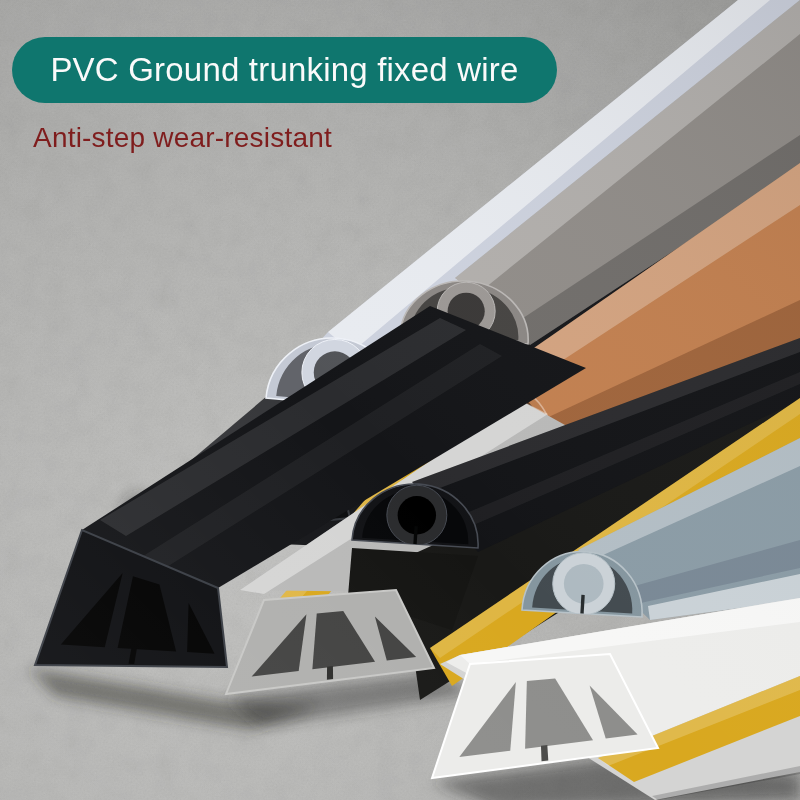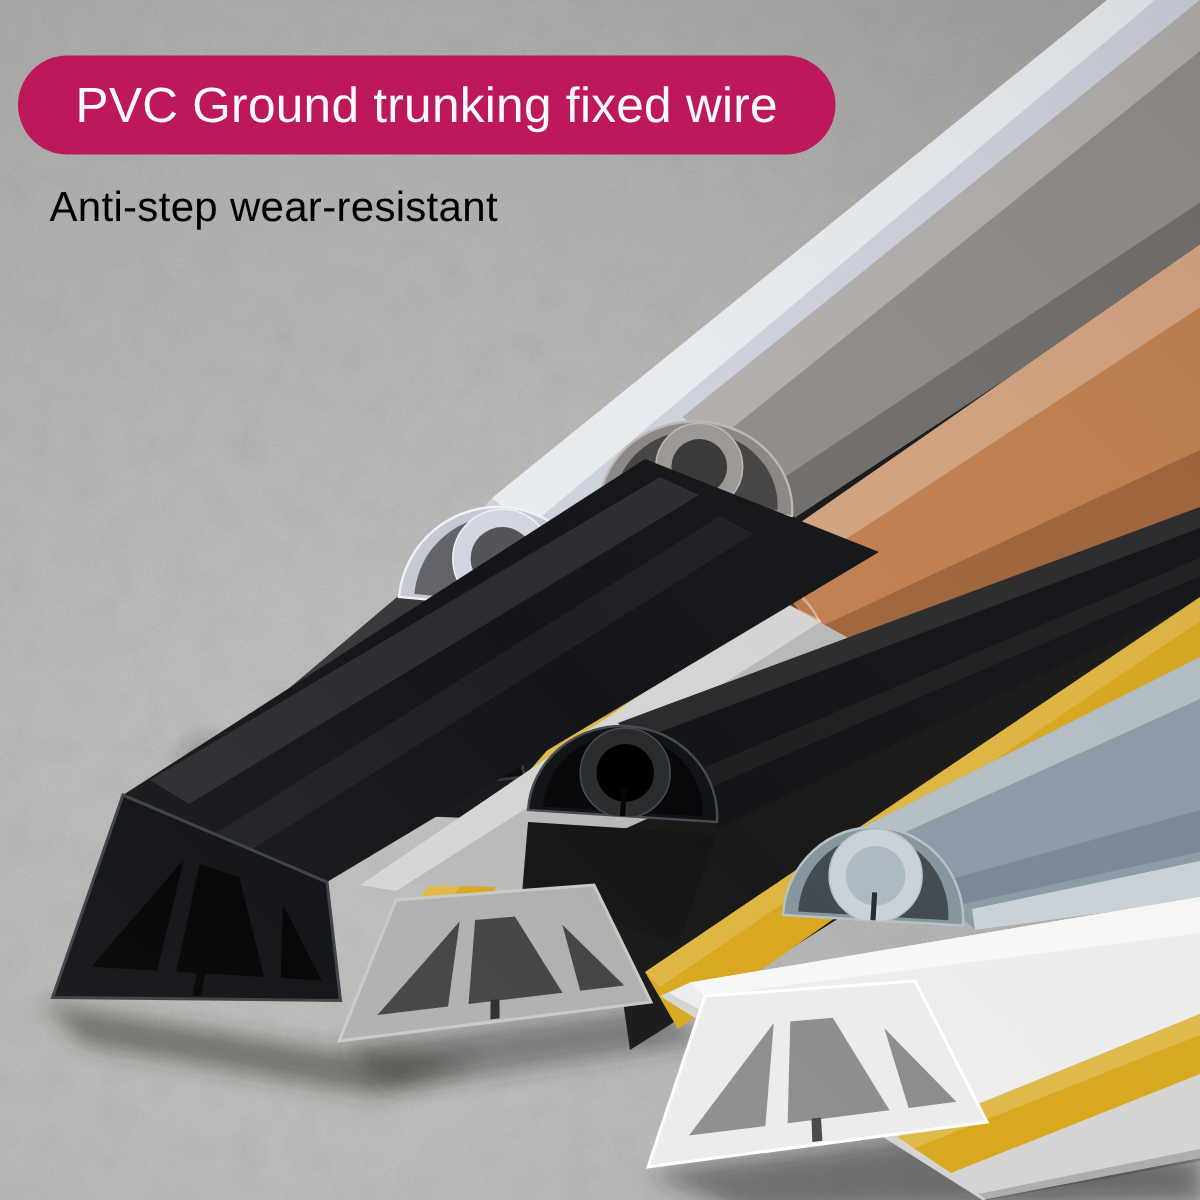--- a/index.html
+++ b/index.html
@@ -186,18 +186,18 @@
         <polygon points="525.0984,748.772 526.852,681.06 555.148,678.54 593.0152,740.196" fill="#8e8e8c"></polygon>
         <polygon points="605.7496,738.588 589.582,685.56 637.5856,734.568" fill="#8e8e8c"></polygon>
         <polygon points="541.5358,761.364 548.2642,760.476 547.3207,744.9209999999999 540.9793,745.719" fill="#4a4a48"></polygon>
       </g>
       <g>
         <rect x="0" y="0" width="800" height="800" fill="url(#lightSweep)"></rect>
       </g>
     </svg>
 
   <div class="overlay">
-    <div class="pill" style="background: #be185d; color: rgb(250, 250, 250);">
+    <div class="pill" style="background: #0f766e; color: rgb(250, 250, 250);">
       <span>PVC Ground trunking fixed wire</span>
     </div>
-    <div class="sub sub1" style="color: #000000;">Anti-step wear-resistant</div>
+    <div class="sub sub1" style="color: #7f1d1d;">Anti-step wear-resistant</div>
   </div>
 </div>
 
 </body></html>

